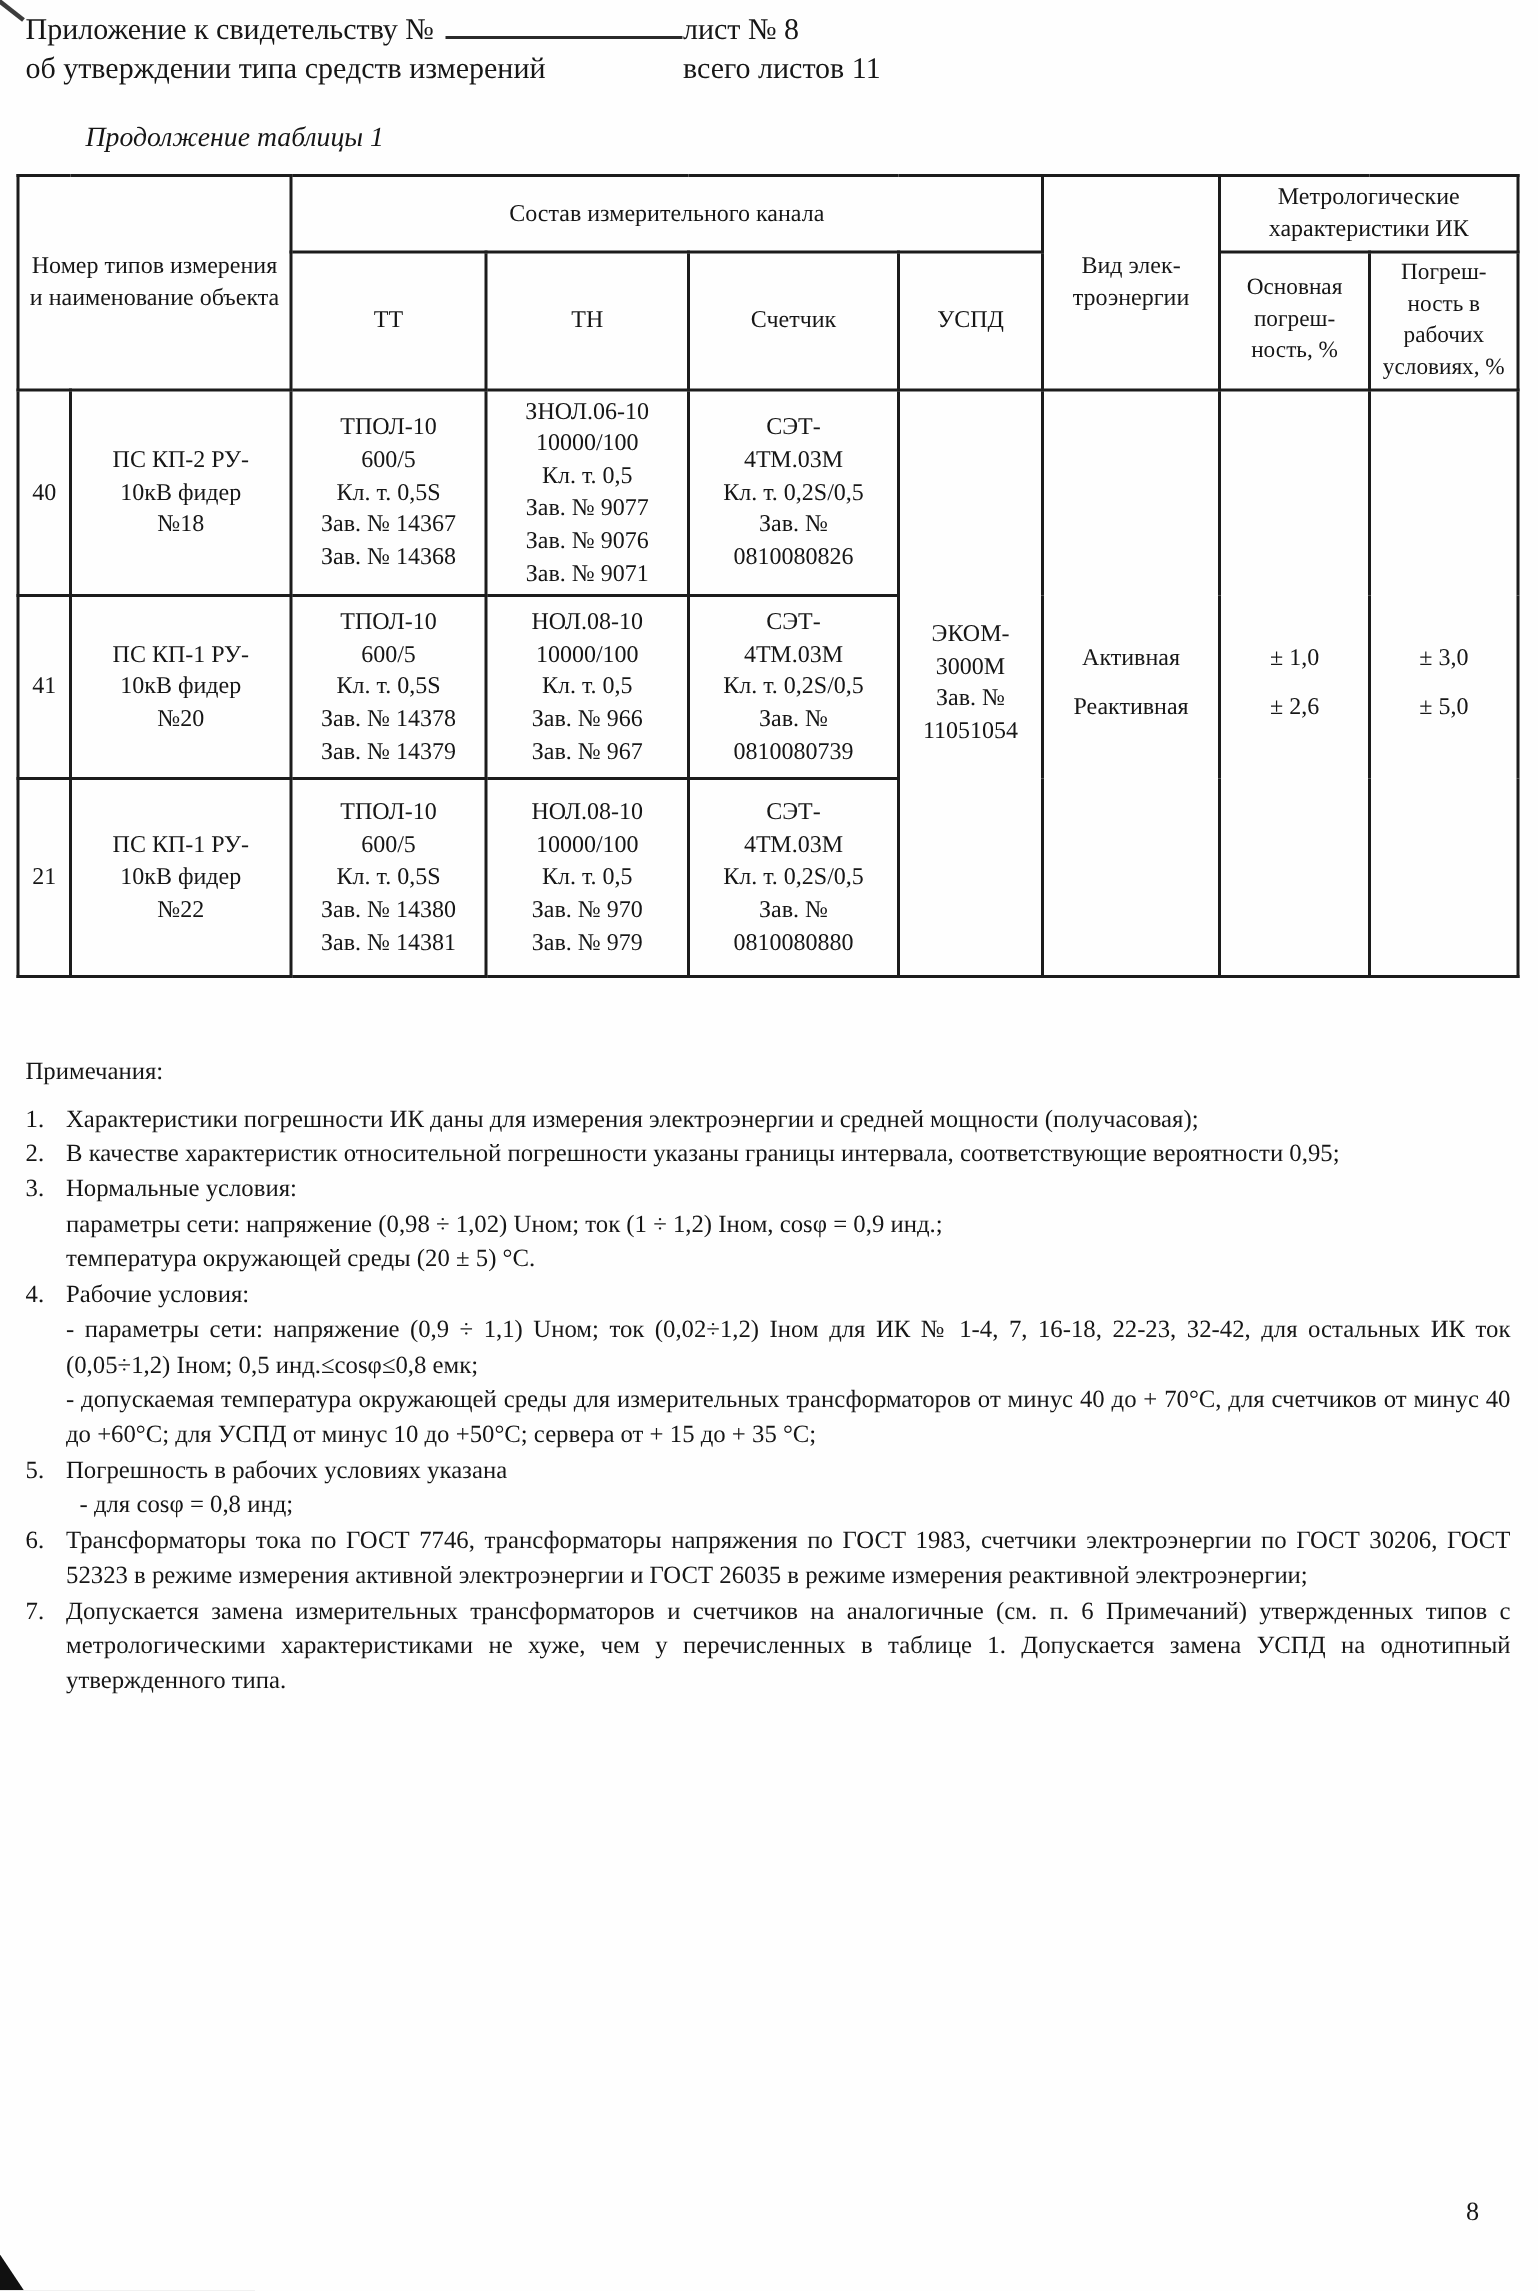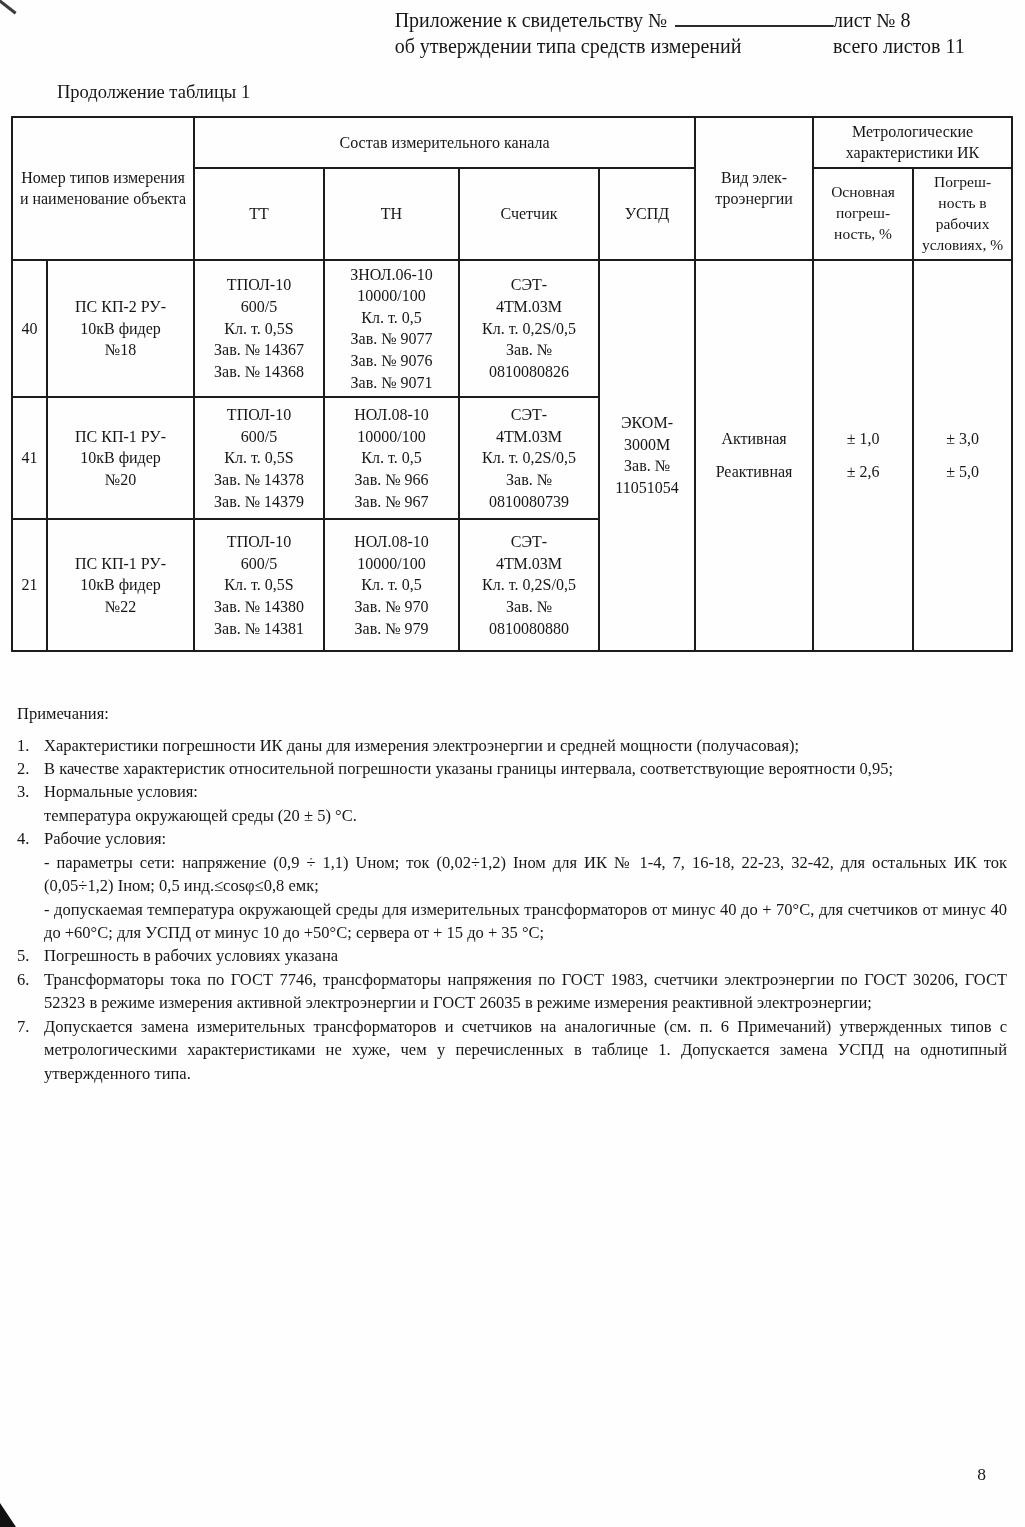--- a/index.html
+++ b/index.html
@@ -9,26 +9,26 @@
     background:#fefefe;
     margin:0 auto;
     font-family:"Liberation Serif","DejaVu Serif",serif;
     color:#161616;
     overflow:hidden;
   }
   
   .art-tl{position:absolute;top:5px;left:-4px;width:22px;height:3px;background:#1a1a1a;transform:rotate(38deg);opacity:.85;}
   .art-bl{position:absolute;bottom:0;left:0;width:16px;height:24px;background:#111;clip-path:polygon(0 0,0 100%,100% 100%);}
 
-  .doc-header{display:flex;justify-content:flex-end;padding:7px 30px 0 17px;font-size:20px;line-height:1.32;}
+  .doc-header{display:flex;justify-content:flex-start;padding:7px 30px 0 17px;font-size:20px;line-height:1.32;}
   .dh-left{max-width:640px;}
   .blank-underline{display:inline-block;width:158px;height:15px;border-bottom:2px solid #2a2a2a;margin-left:8px;}
   .dh-right{width:162px;text-align:left;}
 
-  .table-title{margin:22px 0 0 57px;font-size:18.5px;}
+  .table-title{margin:22px 0 0 57px;font-size:18.5px;font-style:italic;}
 
   table.main-table{
     border-collapse:collapse;table-layout:fixed;
     width:1000px;margin:13px 0 0 11px;
     font-size:16px;
   }
   table.main-table td{
     border:2px solid #1c1c1c;
     text-align:center;vertical-align:middle;
     padding:3px 3px;line-height:1.35;
@@ -209,37 +209,39 @@
       <span class="note-num">2.</span>
       <div class="note-body">
         <div class="note-para">В качестве характеристик относительной погрешности указаны границы интервала, соответствующие вероятности 0,95;</div>
       </div>
     </div>
 
     <div class="note">
       <span class="note-num">3.</span>
       <div class="note-body">
         <div class="note-para">Нормальные условия:</div>
+        <div class="note-para">параметры сети: напряжение (0,98 ÷ 1,02) Uном; ток (1 ÷ 1,2) Iном, cosφ = 0,9 инд.;</div>
         <div class="note-para">температура окружающей среды (20 ± 5) °С.</div>
       </div>
     </div>
 
     <div class="note">
       <span class="note-num">4.</span>
       <div class="note-body">
         <div class="note-para">Рабочие условия:</div>
         <div class="note-para">- параметры сети: напряжение (0,9 ÷ 1,1) Uном; ток (0,02÷1,2) Iном для ИК № 1-4, 7, 16-18, 22-23, 32-42, для остальных ИК ток (0,05÷1,2) Iном; 0,5 инд.≤cosφ≤0,8 емк;</div>
         <div class="note-para">- допускаемая температура окружающей среды для измерительных трансформаторов от минус 40 до + 70°С, для счетчиков от минус 40 до +60°С; для УСПД от минус 10 до +50°С; сервера от  + 15 до + 35 °С;</div>
       </div>
     </div>
 
     <div class="note">
       <span class="note-num">5.</span>
       <div class="note-body">
         <div class="note-para">Погрешность в рабочих условиях указана</div>
+        <div class="note-para ind">- для cosφ = 0,8 инд;</div>
       </div>
     </div>
 
     <div class="note">
       <span class="note-num">6.</span>
       <div class="note-body">
         <div class="note-para">Трансформаторы тока по ГОСТ 7746, трансформаторы напряжения по ГОСТ 1983, счетчики электроэнергии по ГОСТ 30206, ГОСТ 52323 в режиме измерения активной электроэнергии и ГОСТ 26035 в режиме измерения реактивной электроэнергии;</div>
       </div>
     </div>
 

